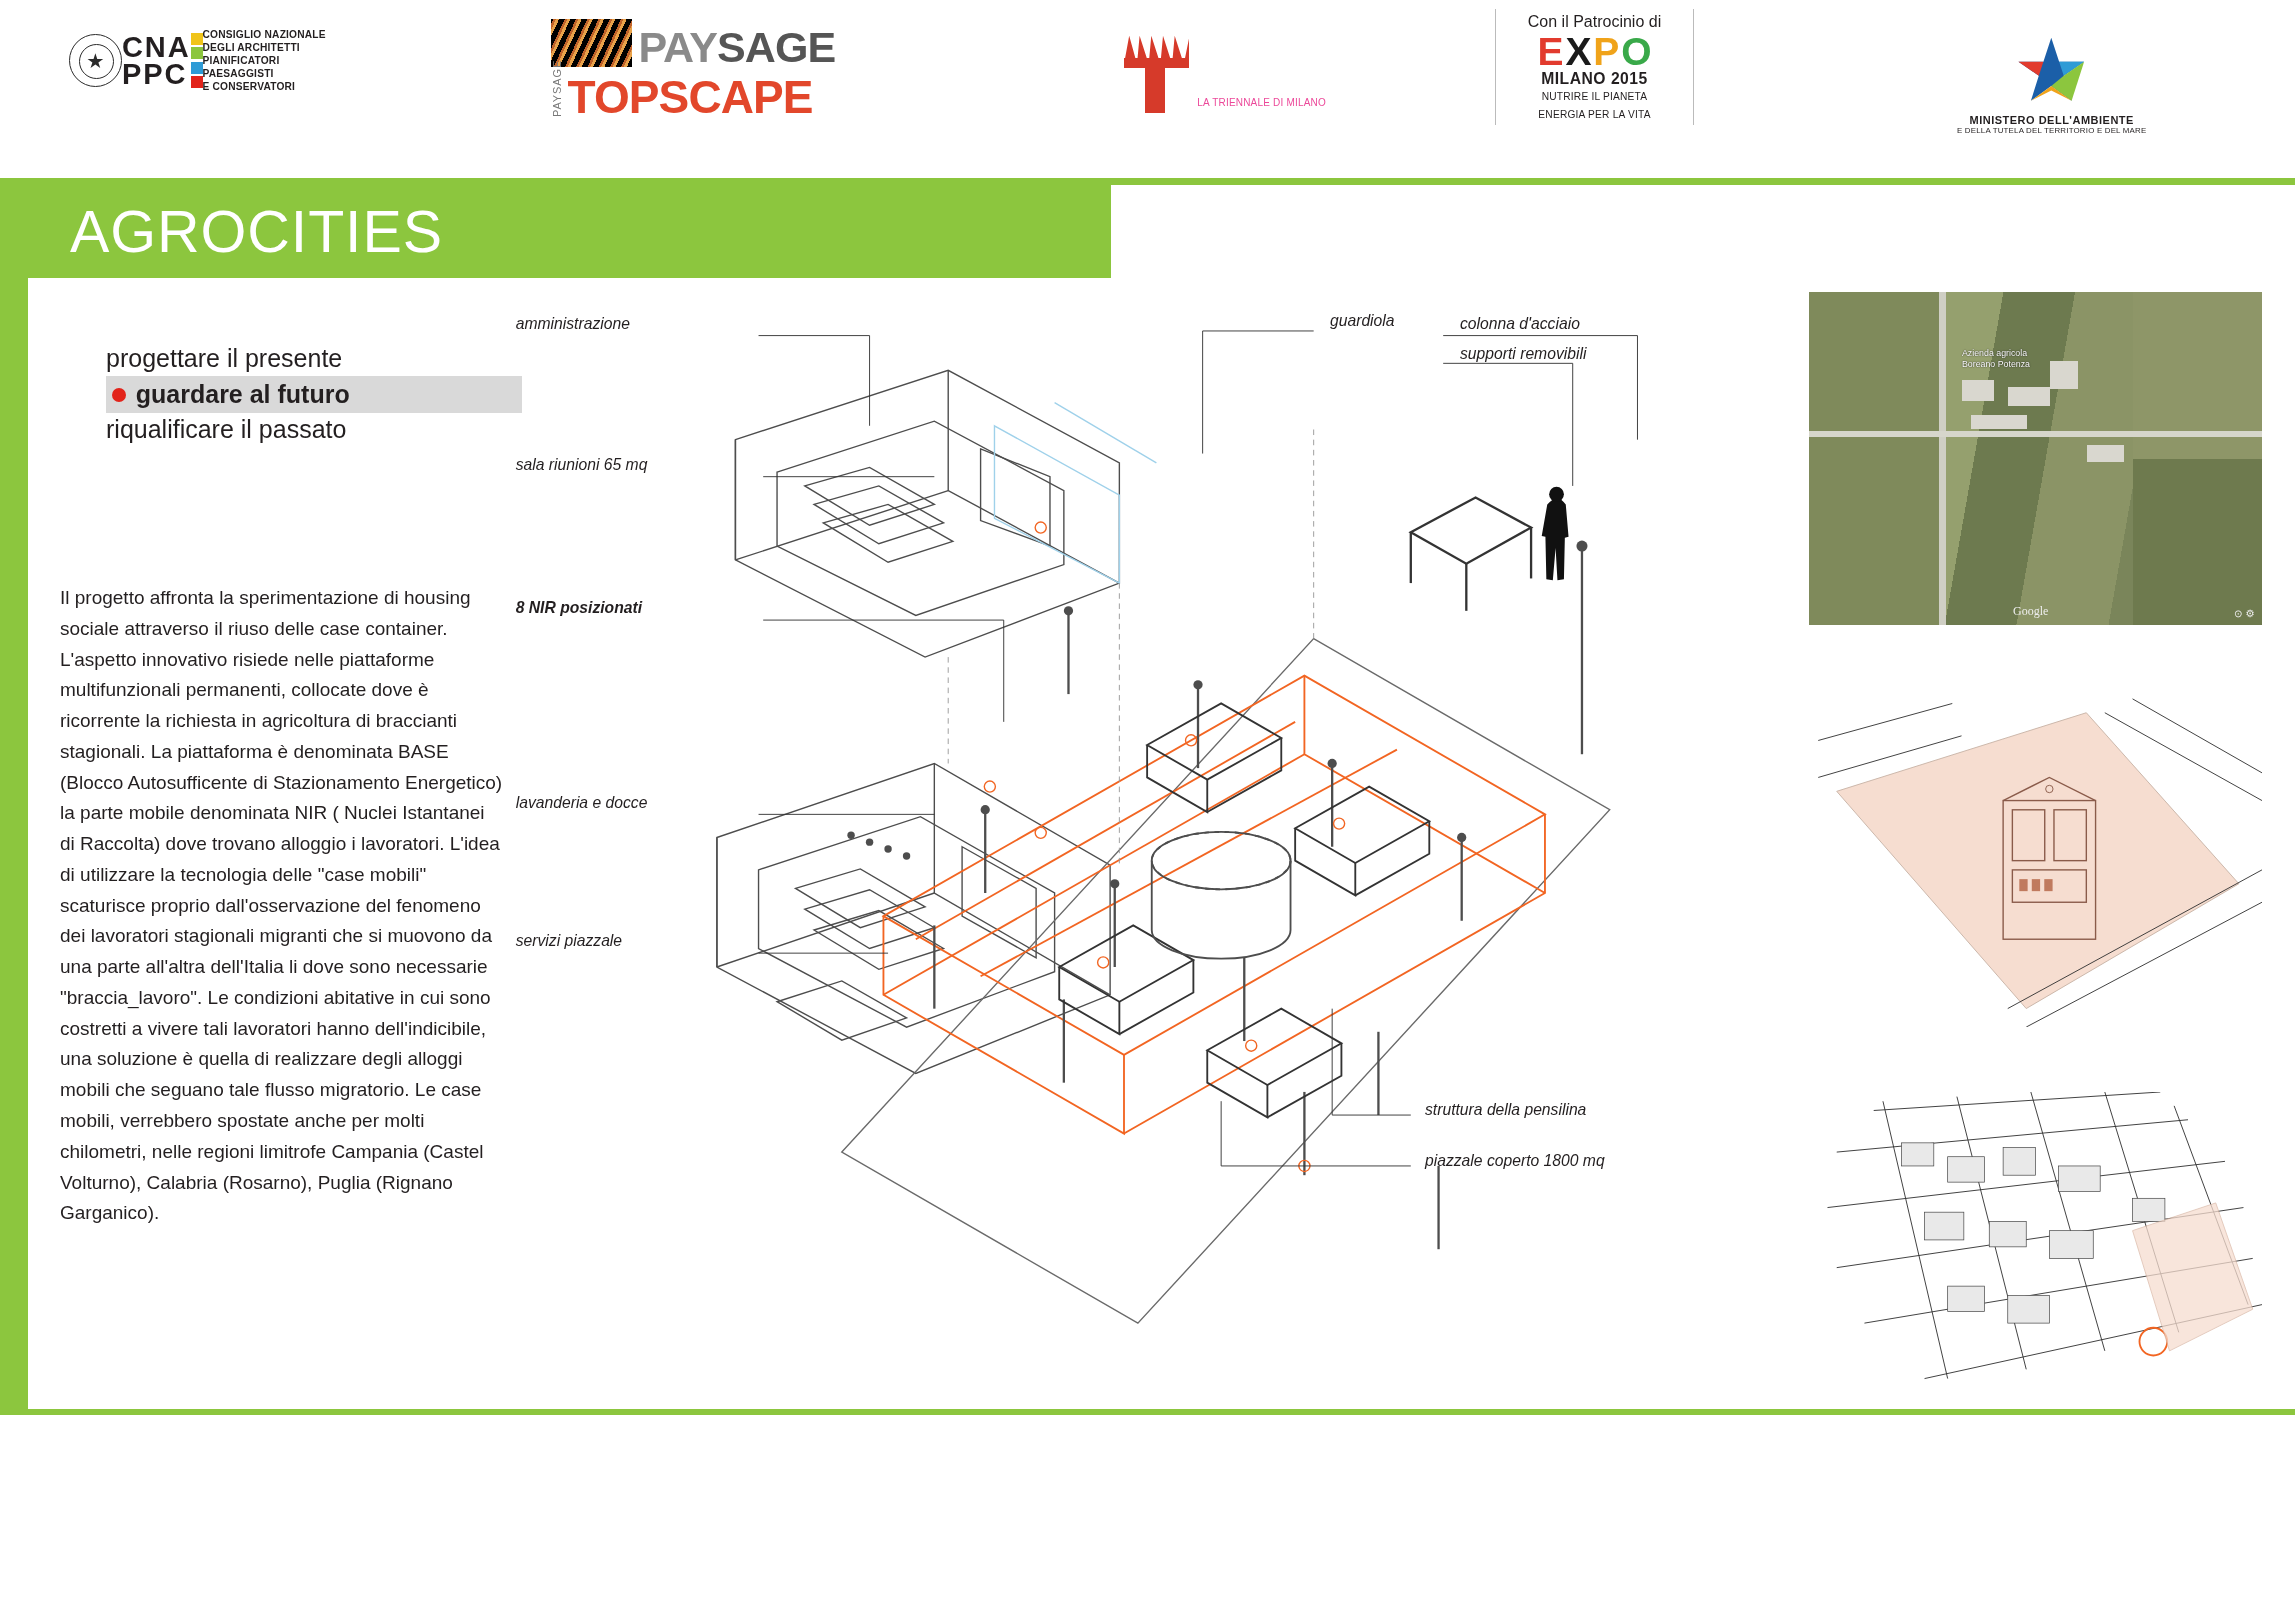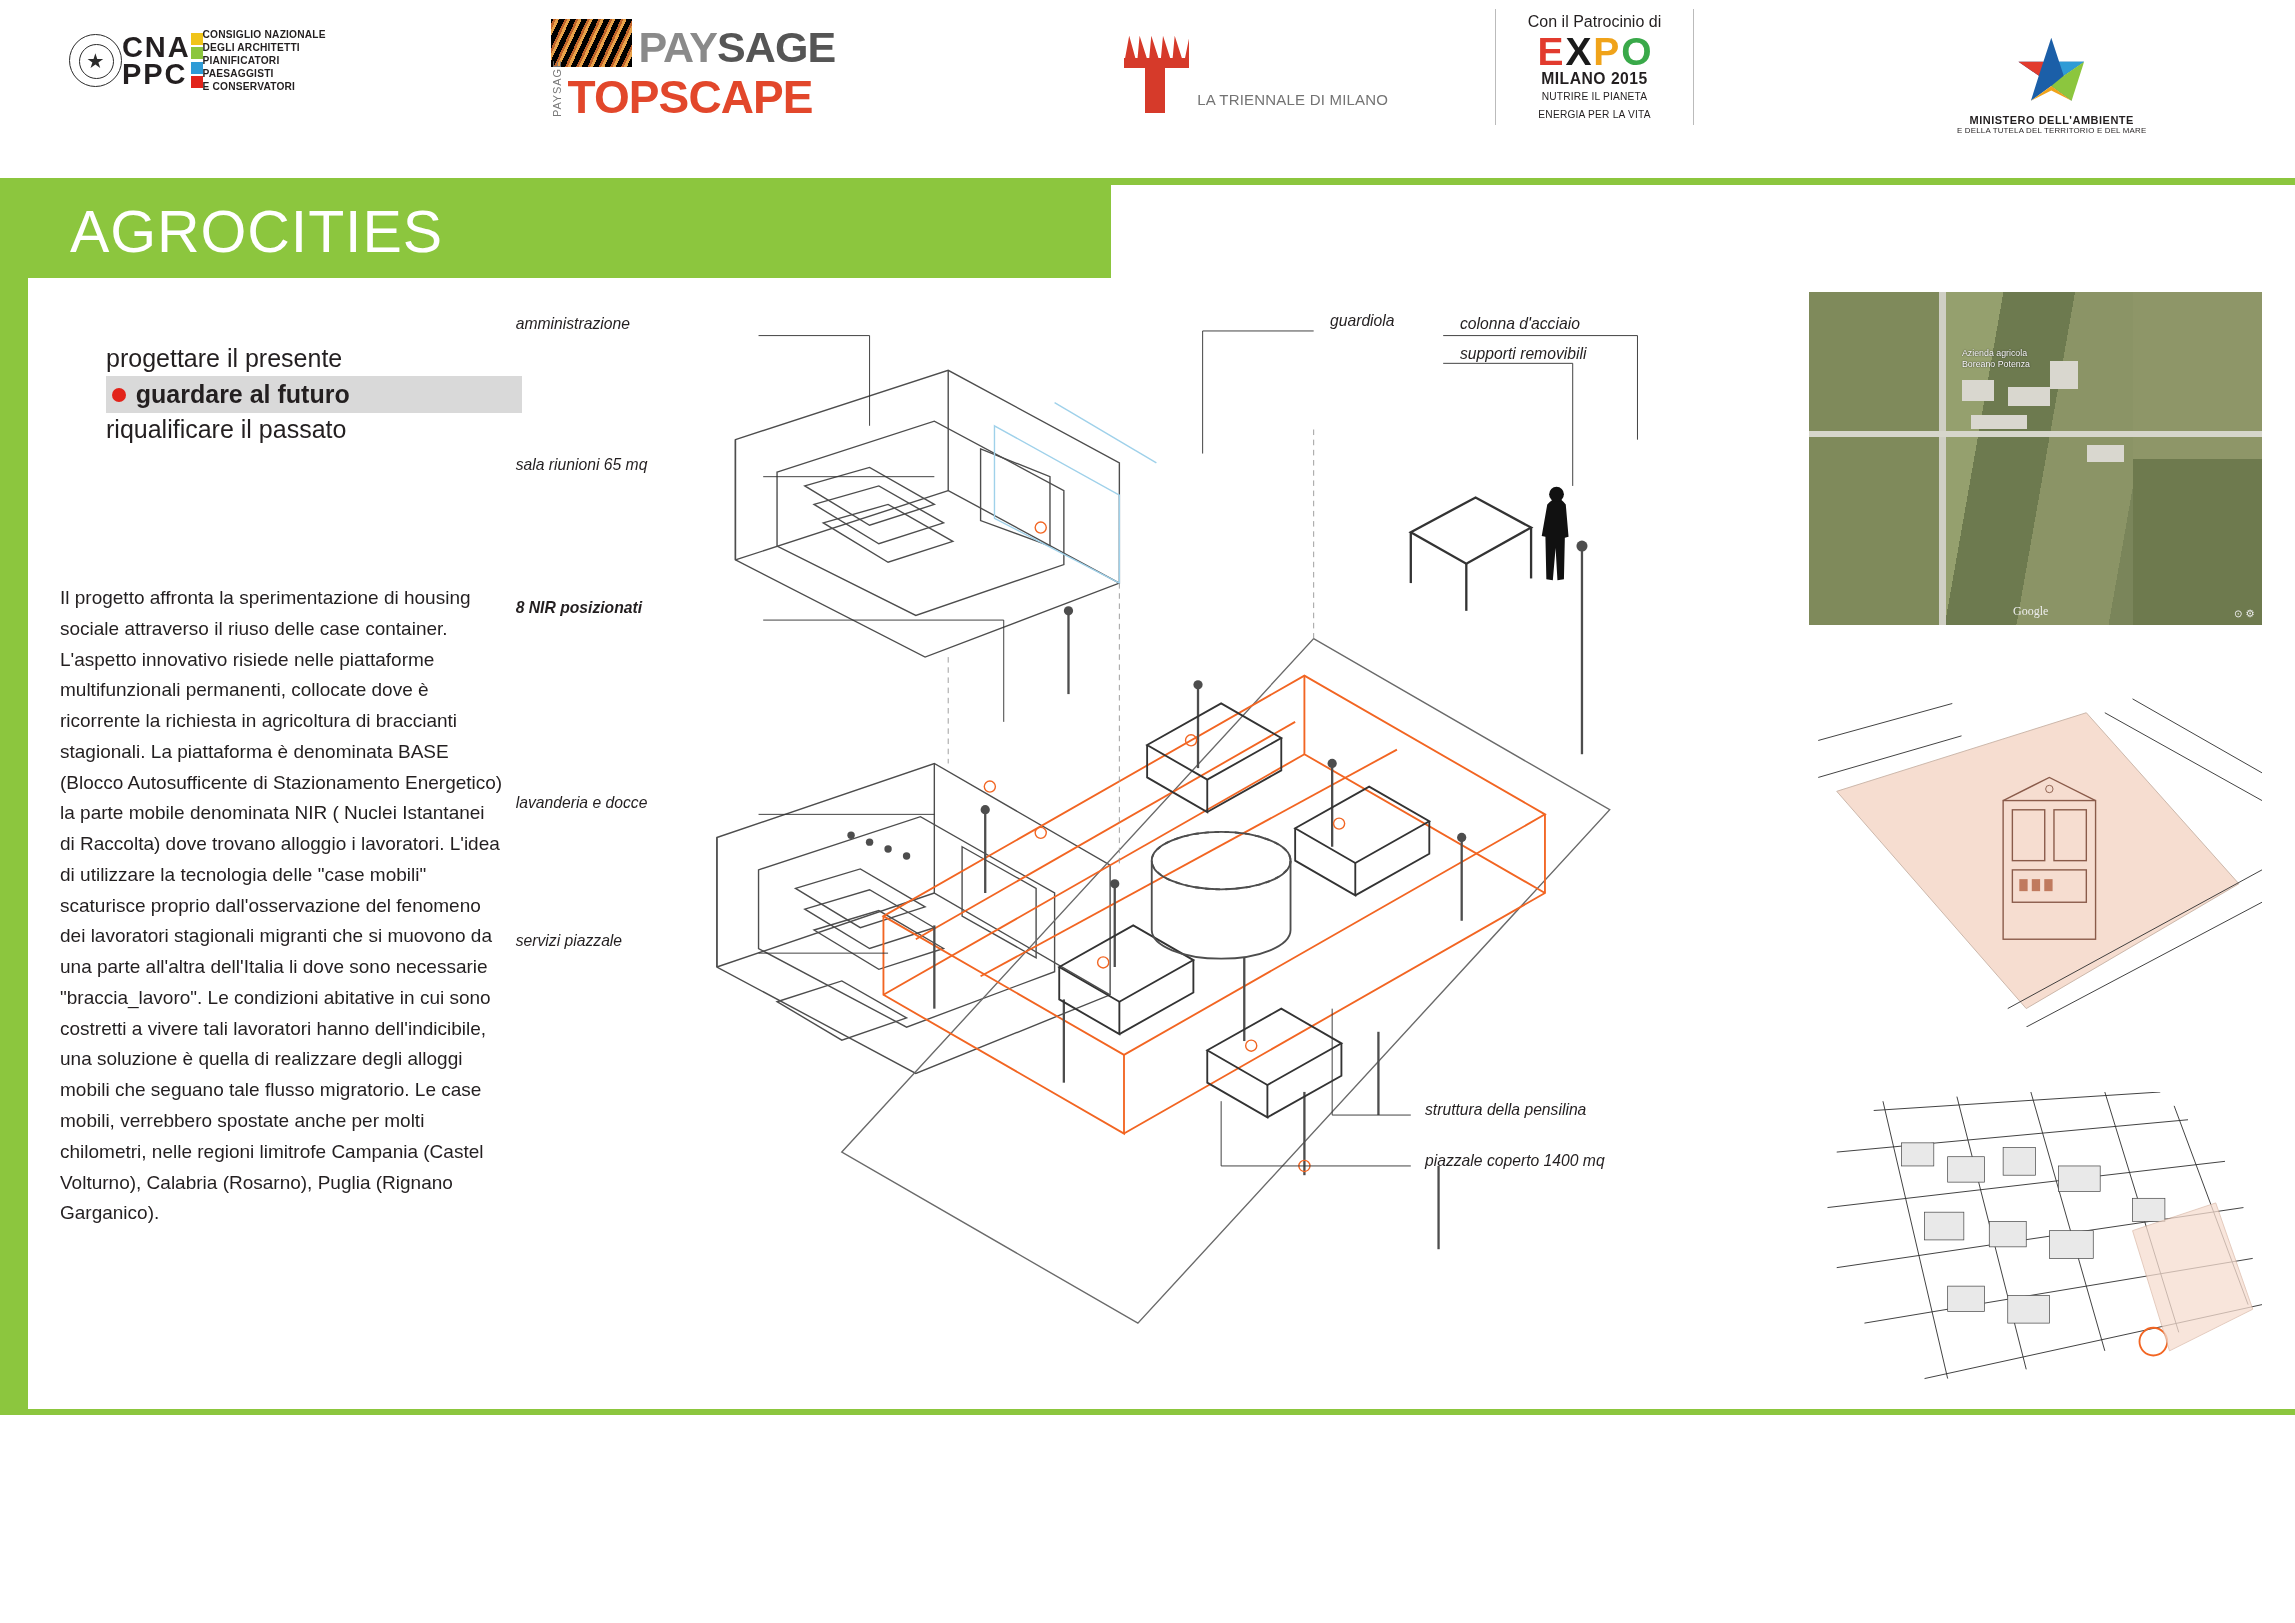--- a/index.html
+++ b/index.html
@@ -33,21 +33,21 @@
   .paysage-bottom { display:flex; align-items:flex-end; margin-top:2.8px; }
   .ps-vert { writing-mode:vertical-rl; transform:rotate(180deg); font-size:11px; color:#777; letter-spacing:0.9px; height:48px; margin-right:4.6px;}
   .ps-topscape { font-size:46px; font-weight:bold; color:#e2472b; line-height:0.86; letter-spacing:-0.9px;}
 
   .triennale { position:absolute; left:1124px; top:32px; display:flex; align-items:flex-end; gap:8.3px; }
   .tri-mark { width:65px; height:81px; position:relative; }
   .tri-mark .roof { position:absolute; left:0; top:0; width:65px; height:32px; background:#d63a2a;
         clip-path: polygon(0 100%, 8% 12%, 20% 100%, 24% 12%, 38% 100%, 42% 12%, 56% 100%, 60% 12%, 74% 100%, 78% 12%, 92% 100%, 100% 20%, 100% 100%);}
   .tri-mark .stem { position:absolute; left:21px; top:26px; width:20.4px; height:55px; background:#d63a2a; }
   .tri-mark .bar { position:absolute; left:0; top:26px; width:65px; height:10.2px; background:#d63a2a; }
-  .tri-text { font-size:15px; color:#737373; letter-spacing:0.2px; padding-bottom:4.6px; }
+  .tri-text { font-size:10px; color:#ec4899; letter-spacing:0.2px; padding-bottom:4.6px; }
 
   .expo { position:absolute; left:1495px; top:9.3px; width:199px; border-left:0.9px solid #bbb; border-right:0.9px solid #bbb; padding:3.7px 9.3px 2.8px; }
   .expo-patro { font-size:16px; color:#231f20; text-align:center; margin-bottom:2.8px; }
   .expo-letters { display:flex; justify-content:center; gap:1.9px; }
   .expo-letters span { font-size:39px; font-weight:bold; line-height:0.9; }
   .e1{color:#e23b2e;} .e2{color:#1a1a1a;} .e3{color:#f0a31a;} .e4{color:#39a949;}
   .expo-milano { font-size:15.7px; font-weight:bold; text-align:center; letter-spacing:0.5px; color:#231f20; margin-top:0.9px;}
   .expo-sub { font-size:10.2px; text-align:center; color:#231f20; line-height:1.25; margin-top:2.8px; letter-spacing:0.2px;}
 
   .ministero { position:absolute; left:1957px; top:35px; display:flex; flex-direction:column; align-items:center; }
@@ -336,21 +336,21 @@
 
     <div class="callout" style="left:-2.3px; top:28px;">amministrazione</div>
     <div class="callout" style="left:-2.3px; top:169px;">sala riunioni 65 mq</div>
     <div class="callout" style="left:-2.3px; top:312px;font-weight:bold;">8 NIR posizionati</div>
     <div class="callout" style="left:-2.3px; top:507px;">lavanderia e docce</div>
     <div class="callout" style="left:-2.3px; top:645px;">servizi piazzale</div>
     <div class="callout" style="left:812px; top:25.4px;">guardiola</div>
     <div class="callout" style="left:942px; top:28px;">colonna d'acciaio</div>
     <div class="callout" style="left:942px; top:58px;text-align:right;">supporti removibili</div>
     <div class="callout" style="left:907px; top:814px;">struttura della pensilina</div>
-    <div class="callout" style="left:907px; top:865px;">piazzale coperto 1400 mq</div>
+    <div class="callout" style="left:907px; top:865px;">piazzale coperto 1800 mq</div>
   </div>
 
   <div class="aerial">
     <div class="fieldA"></div>
       <div class="fieldB"></div>
       <div class="fieldC"></div>
     <div class="road1"></div>
       <div class="road2"></div>
     <div class="bldg" style="left:153px;top:88px;width:32px;height:21px;"></div>
     <div class="bldg" style="left:199px;top:95px;width:42px;height:18.5px;"></div>

